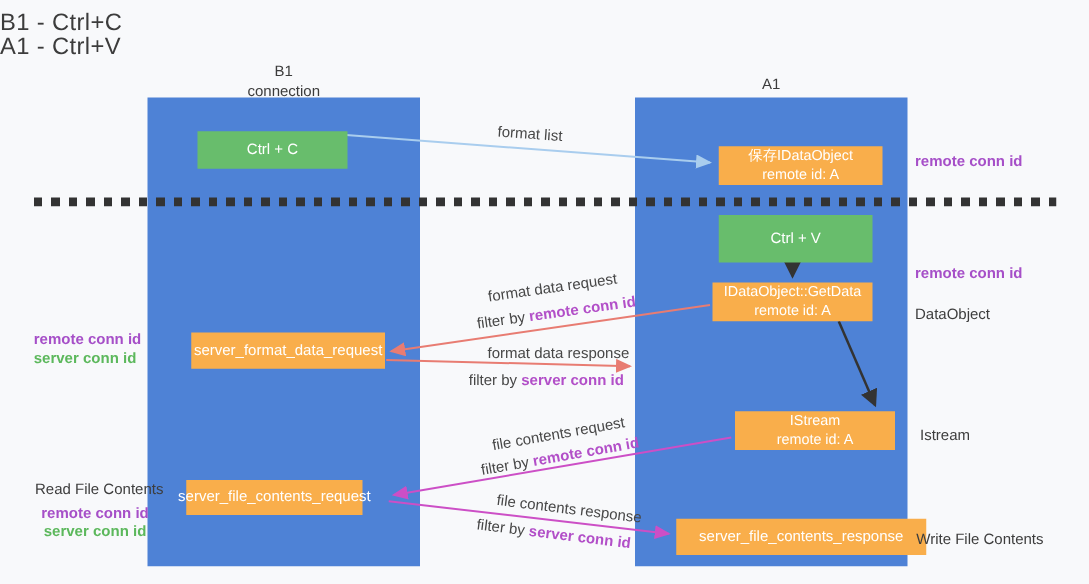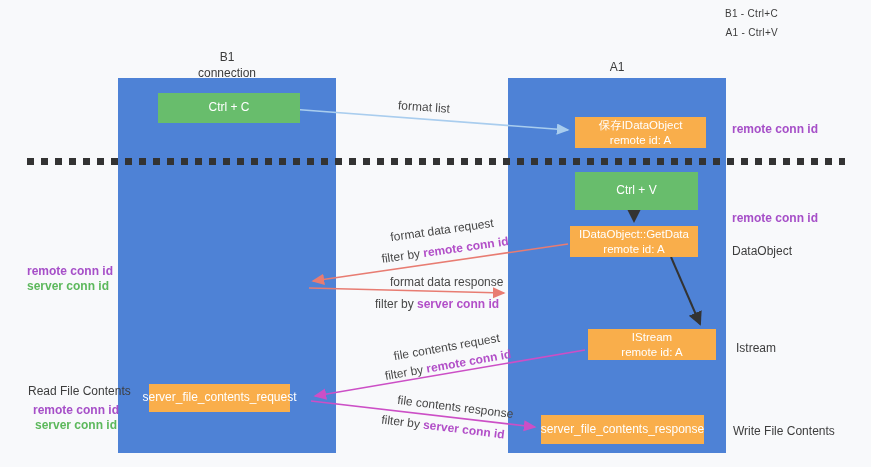--- a/index.html
+++ b/index.html
@@ -1,21 +1,21 @@
 <!DOCTYPE html>
 <html><head>
 <meta charset="utf-8">
 <style>
   html,body{margin:0;padding:0;background:#f8f9fb;}
   .canvas{
     position:relative;width:871px;height:467px;overflow:hidden;
     font-family:"Liberation Sans", sans-serif;color:#3d3d3d;background:#f8f9fb;
   }
   .abs{position:absolute;}
-  .title-line{width:778px;text-align:right;font-size:10px;color:#3c3c3c;letter-spacing:.3px;}
+  .title-line{width:778px;text-align:left;font-size:19px;color:#3c3c3c;letter-spacing:.3px;}
   .lane{position:absolute;top:78px;height:375px;background:#4e82d6;}
   .lane-left{left:118px;width:218px;}
   .lane-right{left:508px;width:218px;}
   .lane-header{position:absolute;text-align:center;font-size:12px;color:#3c3c3c;line-height:1.3;}
   .dashline{
     position:absolute;left:27px;top:158px;width:818px;height:7px;
     background:repeating-linear-gradient(90deg,#333 0 7px,transparent 7px 14px);
   }
   .box{
     position:absolute;display:flex;flex-direction:column;align-items:center;justify-content:center;
@@ -70,44 +70,45 @@
     </defs>
     <line x1="277" y1="108" x2="568" y2="130" stroke="#a9cdee" stroke-width="1.6" marker-end="url(#m-blue)"></line>
     <line x1="634" y1="199" x2="634" y2="221" stroke="#333" stroke-width="2" marker-end="url(#m-black)"></line>
     <line x1="568" y1="244" x2="313" y2="281" stroke="#e87c72" stroke-width="1.6" marker-end="url(#m-salmon)"></line>
     <line x1="309" y1="288" x2="504" y2="293" stroke="#e87c72" stroke-width="1.6" marker-end="url(#m-salmon)"></line>
     <line x1="671" y1="257" x2="700" y2="324" stroke="#333" stroke-width="2" marker-end="url(#m-black)"></line>
     <line x1="585" y1="350" x2="315" y2="396" stroke="#cc4fc6" stroke-width="1.6" marker-end="url(#m-magenta)"></line>
     <line x1="311" y1="401" x2="535" y2="427" stroke="#cc4fc6" stroke-width="1.6" marker-end="url(#m-magenta)"></line>
   </svg>
 
-  <div class="box green" style="left:158px;top:93px;width:142px;height:30px;">Ctrl + C</div>
+  <div class="box green" style="left:158px;top:105px;width:120px;height:30px;">Ctrl + C</div>
 
   <div class="box orange two-line" style="left:575px;top:117px;width:131px;height:31px;">
     <div>保存IDataObject</div>
     <div>remote id: A</div>
   </div>
 
   <div class="box green" style="left:575px;top:172px;width:123px;height:38px;">Ctrl + V</div>
 
   <div class="box orange two-line" style="left:570px;top:226px;width:128px;height:31px;">
     <div>IDataObject::GetData</div>
     <div>remote id: A</div>
   </div>
 
+  <div class="box orange" style="left:153px;top:266px;width:155px;height:29px;">server_format_data_request</div>
 
 
   <div class="box orange two-line" style="left:588px;top:329px;width:128px;height:31px;">
     <div>IStream</div>
     <div>remote id: A</div>
   </div>
 
   <div class="box orange" style="left:149px;top:384px;width:141px;height:28px;">server_file_contents_request</div>
 
-  <div class="box orange" style="left:541px;top:415px;width:163px;height:29px;">server_file_contents_response</div>
+  <div class="box orange" style="left:541px;top:415px;width:200px;height:29px;">server_file_contents_response</div>
 
   <div class="arrow-label" style="left:398px;top:100px;transform:rotate(4deg);">format list</div>
 
   <div class="arrow-label" style="left:390px;top:223px;transform:rotate(-8deg);">format data request</div>
   <div class="arrow-label" style="left:381px;top:243px;transform:rotate(-8deg);">
     <span>filter by </span><span class="filter-val">remote conn id</span>
   </div>
 
   <div class="arrow-label" style="left:390px;top:275px;">format data response</div>
   <div class="arrow-label" style="left:375px;top:297px;">

